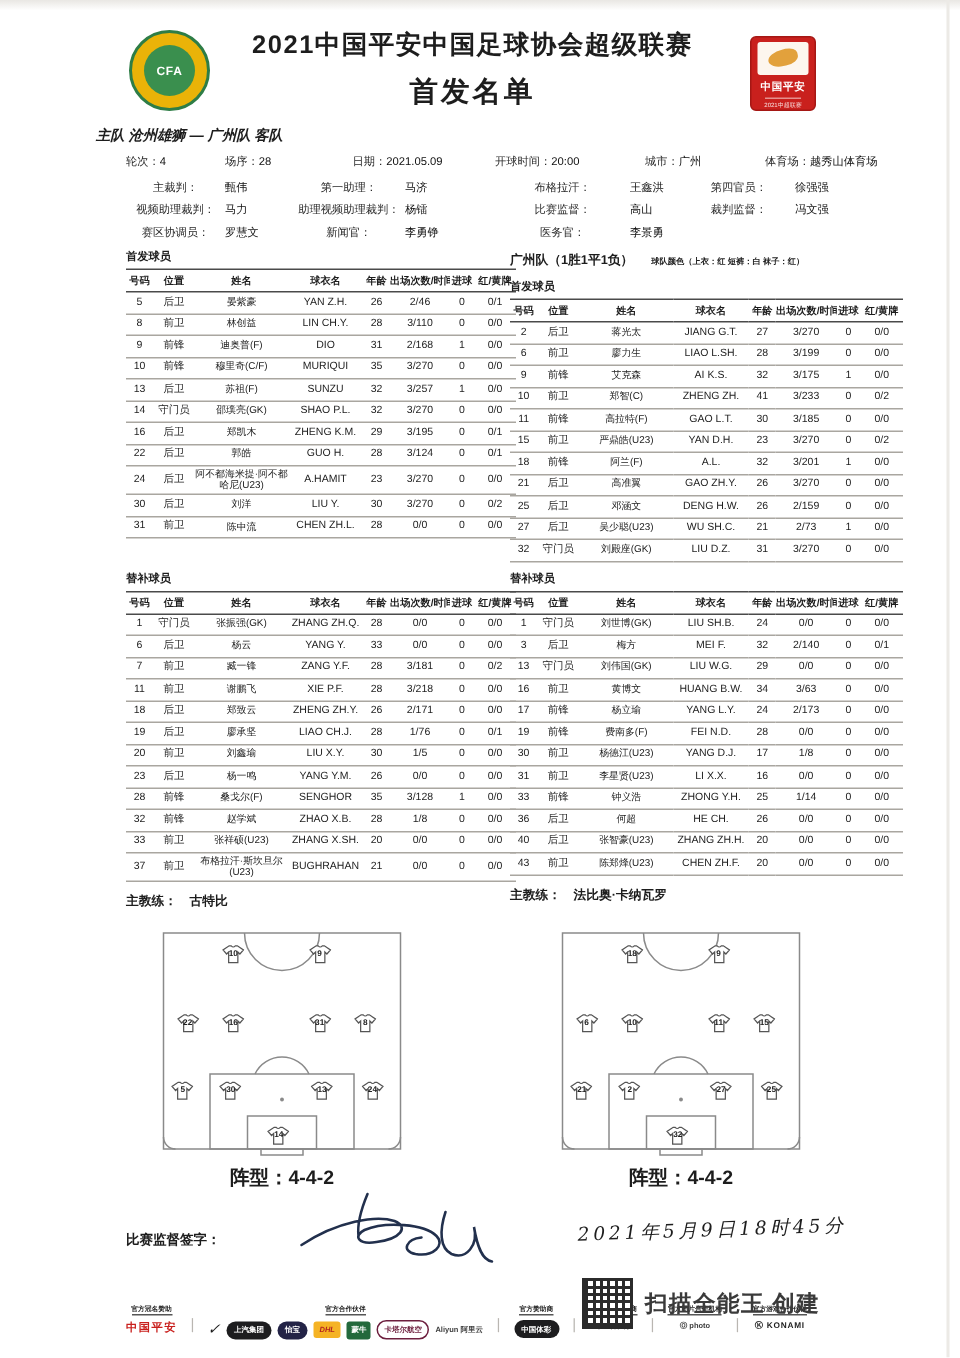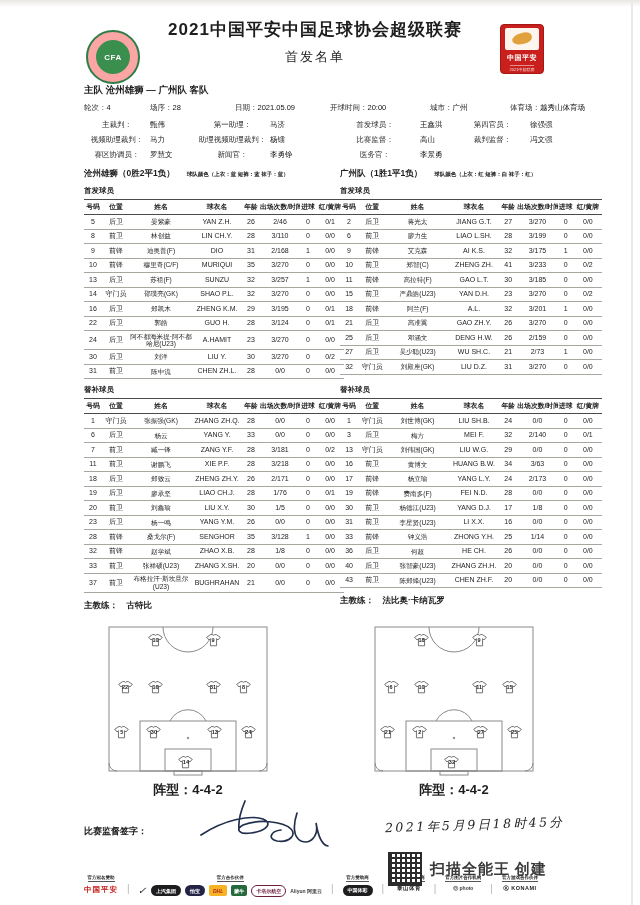--- a/index.html
+++ b/index.html
@@ -3,36 +3,36 @@
 <meta charset="utf-8">
 <style>
   html,body{margin:0;padding:0;}
   body{width:640px;height:905px;background:#fff;position:relative;overflow:hidden;
        font-family:"Liberation Sans","DejaVu Sans",sans-serif;color:#1d1d1d;}
   .scan-top{position:absolute;top:0;left:0;right:0;height:7px;background:linear-gradient(#e9e7e3,#fff);}
   .scan-right{position:absolute;top:0;bottom:0;right:7px;width:2px;background:#eceae6;}
 
   
   .header{position:relative;height:60px;margin-top:18px;}
-  .cfa-logo{position:absolute;left:86px;top:12px;width:50px;height:50px;border-radius:50%;
-            border:2px solid #2e7d46;background:#fca5a5;display:flex;align-items:center;justify-content:center;}
+  .cfa-logo{position:absolute;left:86px;top:2px;width:50px;height:50px;border-radius:50%;
+            border:2px solid #2e7d46;background:#eab308;display:flex;align-items:center;justify-content:center;}
   .cfa-inner{width:34px;height:34px;border-radius:50%;background:#3a8f4e;color:#fff;font-size:8px;font-weight:bold;
              display:flex;align-items:center;justify-content:center;letter-spacing:.5px;}
   .titles{position:absolute;left:140px;right:150px;top:0;text-align:center;}
   .title{font-size:17px;font-weight:bold;letter-spacing:1px;}
-  .subtitle{font-size:13px;font-weight:normal;margin-top:7px;letter-spacing:2px;}
+  .subtitle{font-size:19px;font-weight:bold;margin-top:7px;letter-spacing:2px;}
   .badge{position:absolute;left:500px;top:6px;width:42px;height:48px;background:#c9201d;border-radius:4px;
          border:1px solid #a51714;display:flex;flex-direction:column;align-items:center;overflow:hidden;}
   .badge-art{width:34px;height:22px;background:#fdf6ee;border-radius:2px;margin-top:3px;position:relative;}
   .badge-art:before{content:"";position:absolute;left:7px;top:5px;width:20px;height:11px;background:#e2a13c;border-radius:60% 40% 50% 50%;transform:rotate(-12deg);}
   .badge-l1{color:#fff;font-size:7px;font-weight:bold;margin-top:3px;letter-spacing:.5px;}
   .badge-l2{color:#f6d9d8;font-size:4px;margin-top:2px;border-top:1px solid #e58f8d;padding-top:1px;}
 
   
-  .teams-line{padding-left:84px;font-size:9.5px;font-weight:bold;margin-top:6px;}
+  .teams-line{padding-left:64px;font-size:9.5px;font-weight:bold;margin-top:6px;font-style:italic;}
   .inforow{display:grid;grid-template-columns:66px 85px 95px 100px 80px auto;padding:0 40px 0 84px;font-size:7.5px;margin-top:6px;}
   .officials{display:grid;grid-template-columns:66px 45px 75px 60px 90px 35px 75px auto;row-gap:5px;
              padding:0 40px 0 84px;font-size:7.5px;margin-top:7px;}
   .pair-label{color:#2a2a2a;text-align:center;}
   .pair-value{color:#111;}
 
   
   .teams-block{display:flex;padding:0 28px 0 84px;gap:12px;}
   .col{display:flex;flex-direction:column;}
   .col.home{width:244px;}
@@ -121,21 +121,21 @@
     <span><span class="pair-label">开球时间：</span><span class="pair-value">20:00</span></span>
     <span><span class="pair-label">城市：</span><span class="pair-value">广州</span></span>
     <span><span class="pair-label">体育场：</span><span class="pair-value">越秀山体育场</span></span>
   </div>
 
 <div class="officials">
     <span class="pair-label">主裁判：</span>
     <span class="pair-value">甄伟</span>
     <span class="pair-label">第一助理：</span>
     <span class="pair-value">马济</span>
-    <span class="pair-label">首发球员：</span>
+    <span class="pair-label">布格拉汗：</span>
     <span class="pair-value">王鑫洪</span>
     <span class="pair-label">第四官员：</span>
     <span class="pair-value">徐强强</span>
     <span class="pair-label">视频助理裁判：</span>
     <span class="pair-value">马力</span>
     <span class="pair-label">助理视频助理裁判：</span>
     <span class="pair-value">杨镭</span>
     <span class="pair-label">比赛监督：</span>
     <span class="pair-value">高山</span>
     <span class="pair-label">裁判监督：</span>
@@ -143,24 +143,20 @@
     <span class="pair-label">赛区协调员：</span>
     <span class="pair-value">罗慧文</span>
     <span class="pair-label">新闻官：</span>
     <span class="pair-value">李勇铮</span>
     <span class="pair-label">医务官：</span>
     <span class="pair-value">李景勇</span>
   </div>
 
 <section class="teams-block">
   <div class="col home">
-    <div class="recordrow">
-      <span class="record">沧州雄狮（0胜2平1负）</span>
-      <span class="colors">球队颜色（上衣：蓝 短裤：蓝 袜子：蓝）</span>
-    </div>
     <div class="sec-label">首发球员</div>
     <table class="ptable">
       <colgroup>
           <col class="c1">
           <col class="c2">
           <col class="c3">
           <col class="c4">
           <col class="c5">
           <col class="c6">
           <col class="c7">

